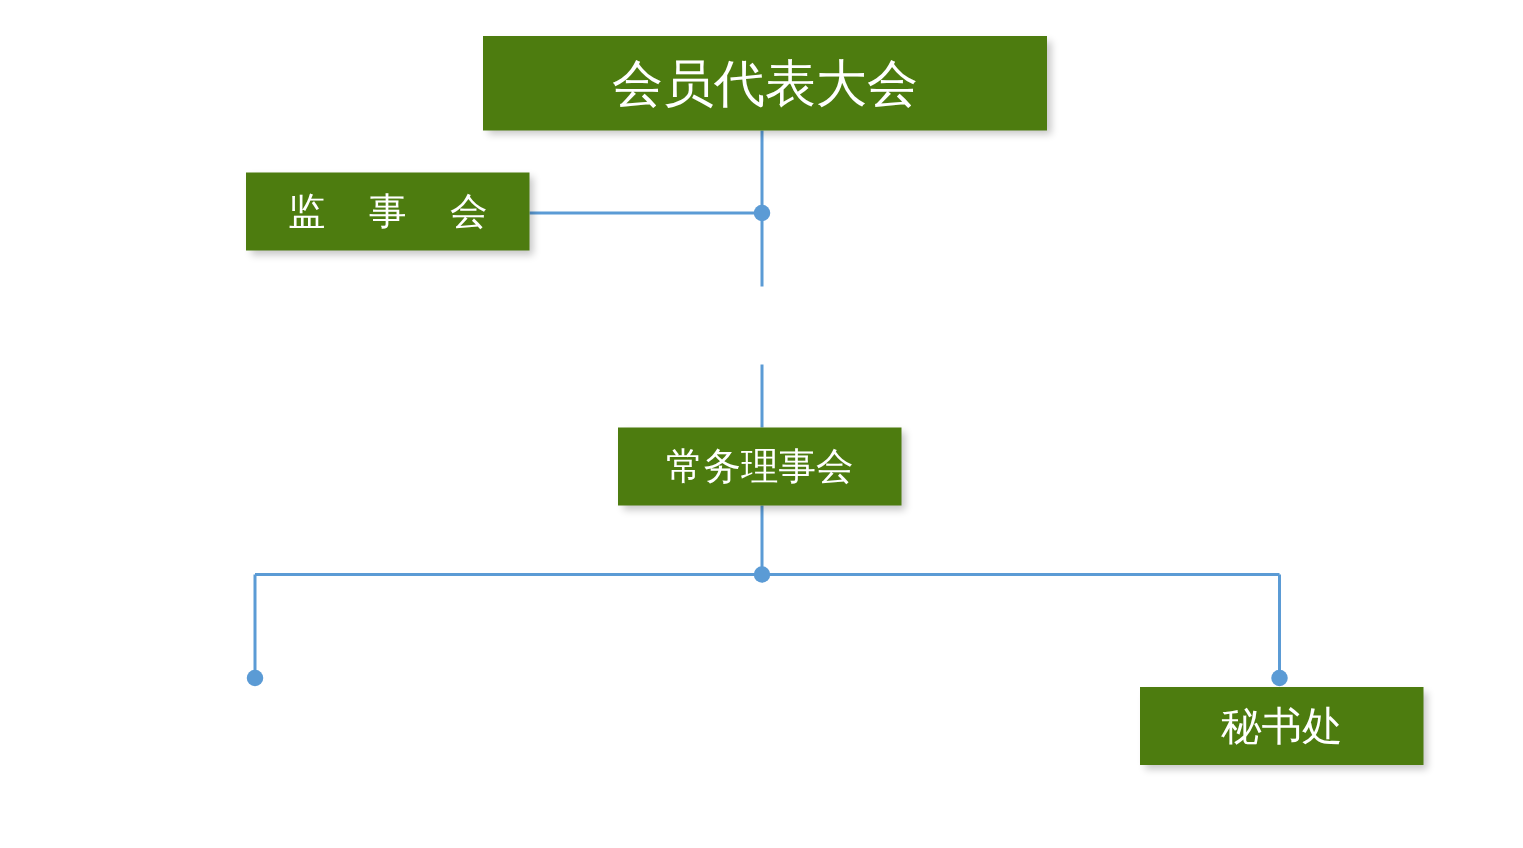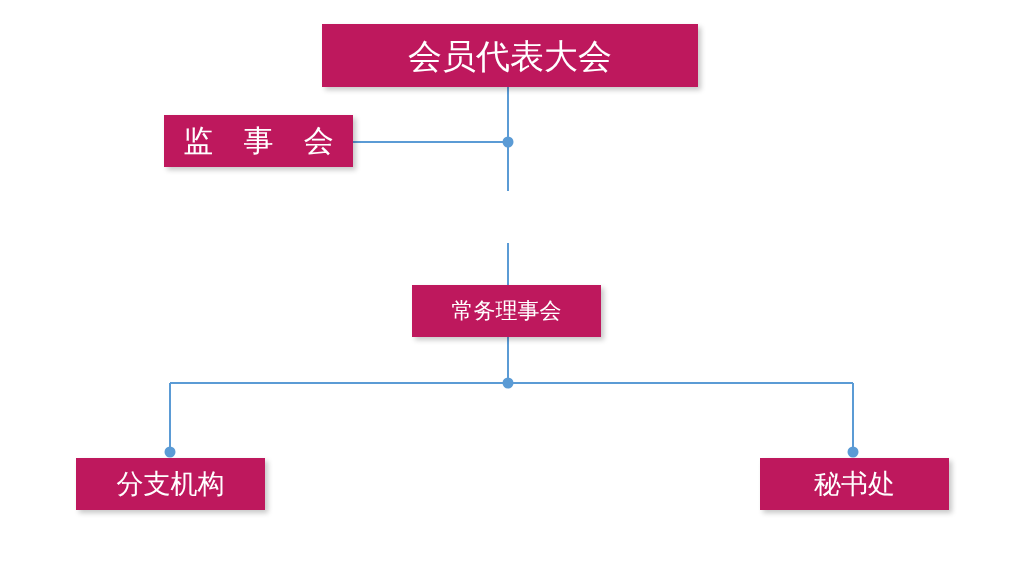--- a/index.html
+++ b/index.html
@@ -24,43 +24,43 @@
     top: 0;
     width: 1015px;
     height: 565px;
   }
   .node-box {
     position: absolute;
     box-sizing: border-box;
     display: flex;
     align-items: center;
     justify-content: center;
-    background: #be185d;
+    background: #4d7c0f;
     color: #ffffff;
     box-shadow: 3px 3px 5px rgba(0, 0, 0, 0.22);
     z-index: 2;
   }
   .node-label {
     display: block;
     white-space: nowrap;
     line-height: 1;
     font-weight: 400;
   }
   
   #node-assembly      { left: 322px; top: 24px;  width: 376px; height: 63px; }
   #node-supervisory   { left: 164px; top: 115px; width: 189px; height: 52px; }
   #node-board         { left: 412px; top: 191px; width: 189px; height: 52px; }
   #node-standing      { left: 412px; top: 285px; width: 189px; height: 52px; }
   #node-branches      { left: 76px;  top: 458px; width: 189px; height: 52px; }
   #node-secretariat   { left: 760px; top: 458px; width: 189px; height: 52px; text-align: right; }
 
   #node-assembly    .node-label { font-size: 34px; }
-  #node-supervisory .node-label { font-size: 30px; letter-spacing: 11px; text-indent: 11px; }
+  #node-supervisory .node-label { font-size: 25px; letter-spacing: 11px; text-indent: 11px; }
   #node-board       .node-label { font-size: 25px; }
-  #node-standing    .node-label { font-size: 22px; text-align: center; }
+  #node-standing    .node-label { font-size: 25px; text-align: center; }
   #node-branches    .node-label { font-size: 27px; }
   #node-secretariat .node-label { font-size: 27px; }
 </style>
 </head>
 <body>
 
 <div id="chart-canvas">
 
   <svg id="connector-layer" viewBox="0 0 1015 565" width="1015" height="565" aria-hidden="true">
     <g stroke="#5b9bd5" stroke-width="2" fill="none">
@@ -91,21 +91,18 @@
 
   <div class="node-box" id="node-supervisory">
     <span class="node-label">监 事 会</span>
   </div>
 
 
   <div class="node-box" id="node-standing">
     <span class="node-label">常务理事会</span>
   </div>
 
-  <div class="node-box" id="node-branches">
-    <span class="node-label">分支机构</span>
-  </div>
 
   <div class="node-box" id="node-secretariat">
     <span class="node-label">秘书处</span>
   </div>
 
 </div>
 
 </body></html>

